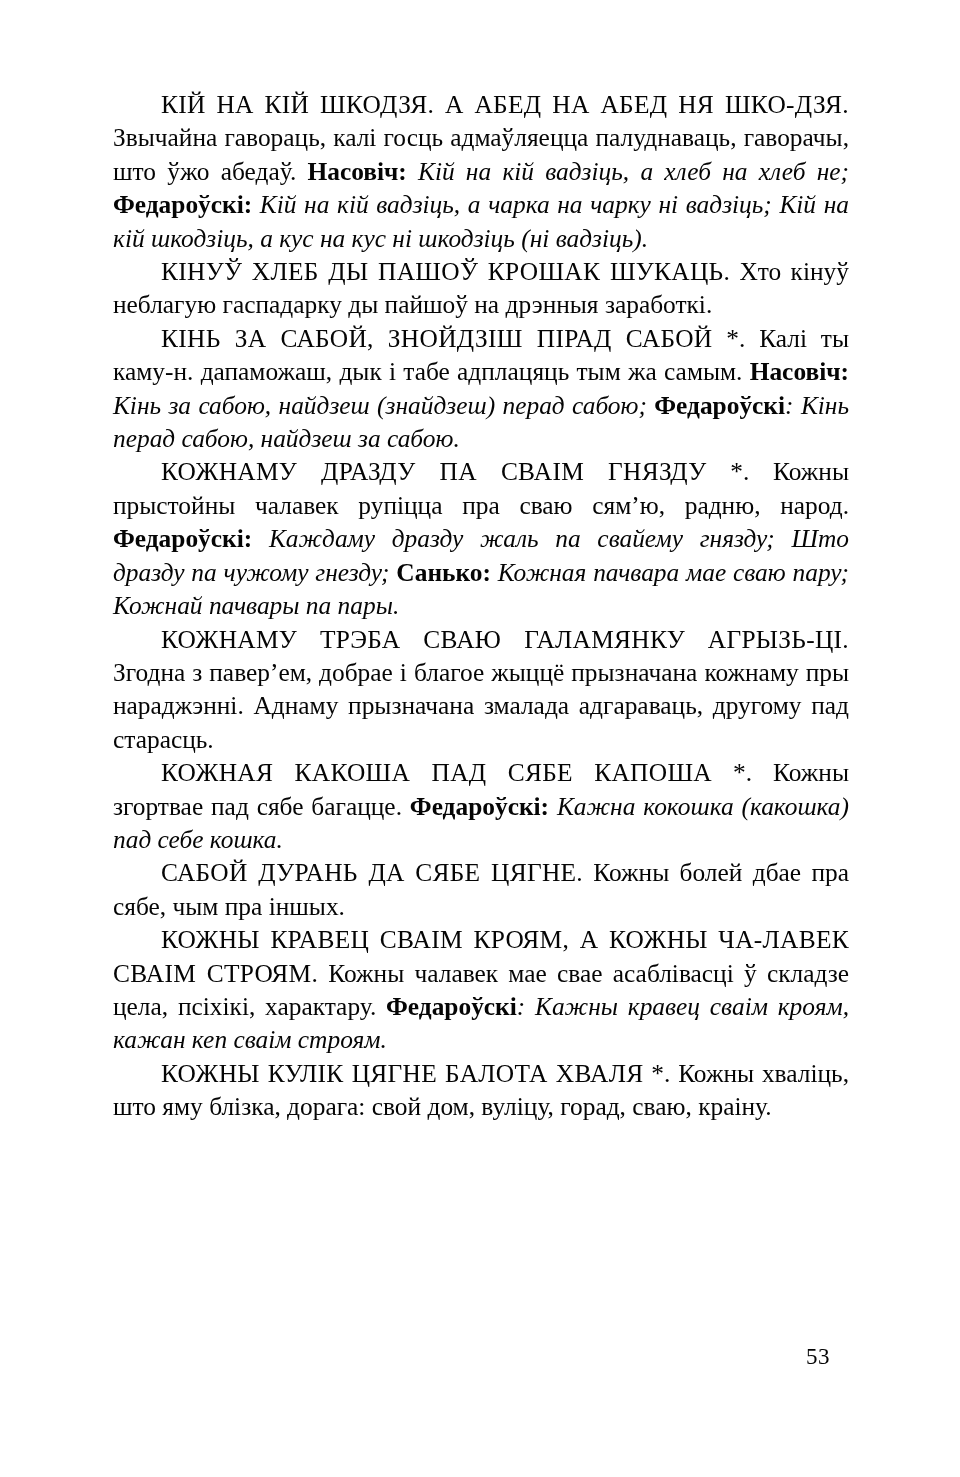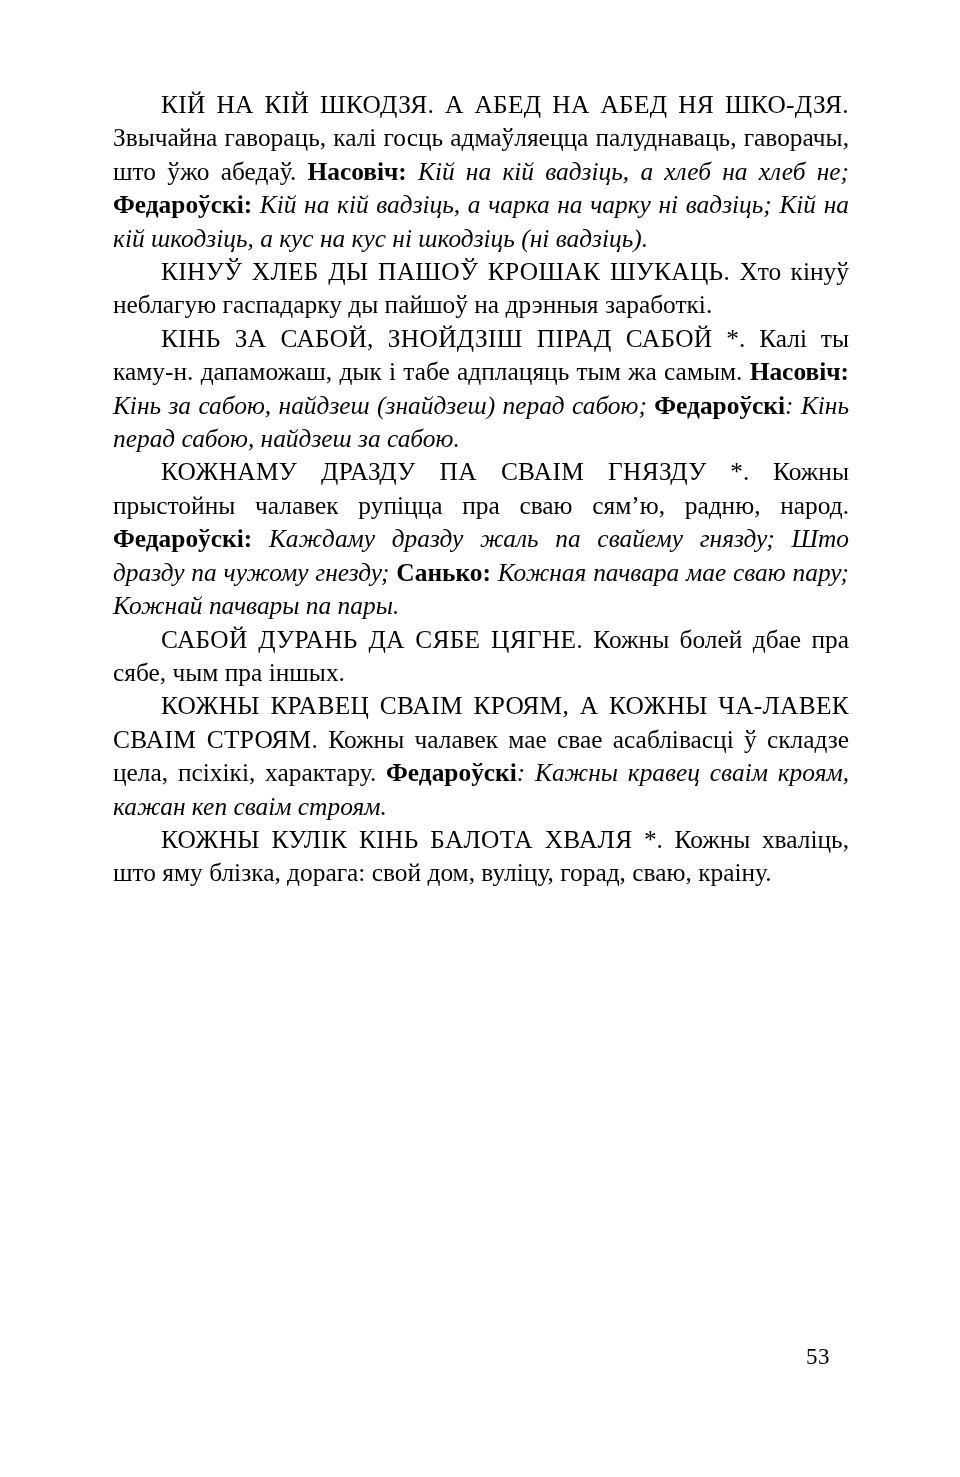--- a/index.html
+++ b/index.html
@@ -82,20 +82,22 @@
 </head>
 <body>
 
 <div id="page">
 
   <div id="text-column">
       <p class="entry"><span class="headword">КІЙ НА КІЙ ШКОДЗЯ. А АБЕД НА АБЕД НЯ ШКО-ДЗЯ.</span><span class="gloss"> Звычайна гавораць, калі госць адмаўляецца палуднаваць, гаворачы, што ўжо абедаў. </span><span class="src">Насовіч:</span><span class="prov"> Кій на кій вадзіць, а хлеб на хлеб не;</span><span class="src"> Федароўскі:</span><span class="prov"> Кій на кій вадзіць, а чарка на чарку ні вадзіць; Кій на кій шкодзіць, а кус на кус ні шкодзіць (ні вадзіць).</span></p>
       <p class="entry"><span class="headword">КІНУЎ ХЛЕБ ДЫ ПАШОЎ КРОШАК ШУКАЦЬ.</span><span class="gloss"> Хто кінуў неблагую гаспадарку ды пайшоў на дрэнныя заработкі.</span></p>
       <p class="entry"><span class="headword">КІНЬ ЗА САБОЙ, ЗНОЙДЗІШ ПІРАД САБОЙ</span><span class="star"> *</span><span class="gloss">. Калі ты каму-н. дапаможаш, дык і табе адплацяць тым жа самым. </span><span class="src">Насовіч:</span><span class="prov"> Кінь за сабою, найдзеш (знайдзеш) перад сабою;</span><span class="src"> Федароўскі</span><span class="prov">: Кінь перад сабою, найдзеш за сабою.</span></p>
       <p class="entry"><span class="headword">КОЖНАМУ ДРАЗДУ ПА СВАІМ ГНЯЗДУ</span><span class="star"> *</span><span class="gloss">. Кожны прыстойны чалавек рупіцца пра сваю сям’ю, радню, народ. </span><span class="src">Федароўскі:</span><span class="prov"> Каждаму дразду жаль па свайему гнязду; Што дразду па чужому гнезду;</span><span class="src"> Санько:</span><span class="prov"> Кожная пачвара мае сваю пару; Кожнай пачвары па пары.</span></p>
+      <p class="entry"><span class="headword">КОЖНАМУ ТРЭБА СВАЮ ГАЛАМЯНКУ АГРЫЗЬ-ЦІ.</span><span class="gloss"> Згодна з павер’ем, добрае і благое жыццё прызначана кожнаму пры нараджэнні. Аднаму прызначана змалада адгараваць, другому пад старасць.</span></p>
+      <p class="entry"><span class="headword">КОЖНАЯ КАКОША ПАД СЯБЕ КАПОША</span><span class="star"> *</span><span class="gloss">. Кожны згортвае пад сябе багацце. </span><span class="src">Федароўскі:</span><span class="prov"> Кажна кокошка (какошка) пад себе кошка.</span></p>
       <p class="entry"><span class="headword">САБОЙ ДУРАНЬ ДА СЯБЕ ЦЯГНЕ.</span><span class="gloss"> Кожны болей дбае пра сябе, чым пра іншых.</span></p>
       <p class="entry"><span class="headword">КОЖНЫ КРАВЕЦ СВАІМ КРОЯМ, А КОЖНЫ ЧА-ЛАВЕК СВАІМ СТРОЯМ.</span><span class="gloss"> Кожны чалавек мае свае асаблівасці ў складзе цела, псіхікі, характару. </span><span class="src">Федароўскі</span><span class="prov">: Кажны кравец сваім кроям, кажан кеп сваім строям.</span></p>
-      <p class="entry"><span class="headword">КОЖНЫ КУЛІК КІНЬ БАЛОТА ХВАЛЯ</span><span class="star"> *</span><span class="gloss">. Кожны хваліць, што яму блізка, дорага: свой дом, вуліцу, горад, сваю, краіну.</span></p>
+      <p class="entry"><span class="headword">КОЖНЫ КУЛІК ЦЯГНЕ БАЛОТА ХВАЛЯ</span><span class="star"> *</span><span class="gloss">. Кожны хваліць, што яму блізка, дорага: свой дом, вуліцу, горад, сваю, краіну.</span></p>
     </div>
 
   <div id="page-number">53</div>
 
 </div>
 
 </body></html>

